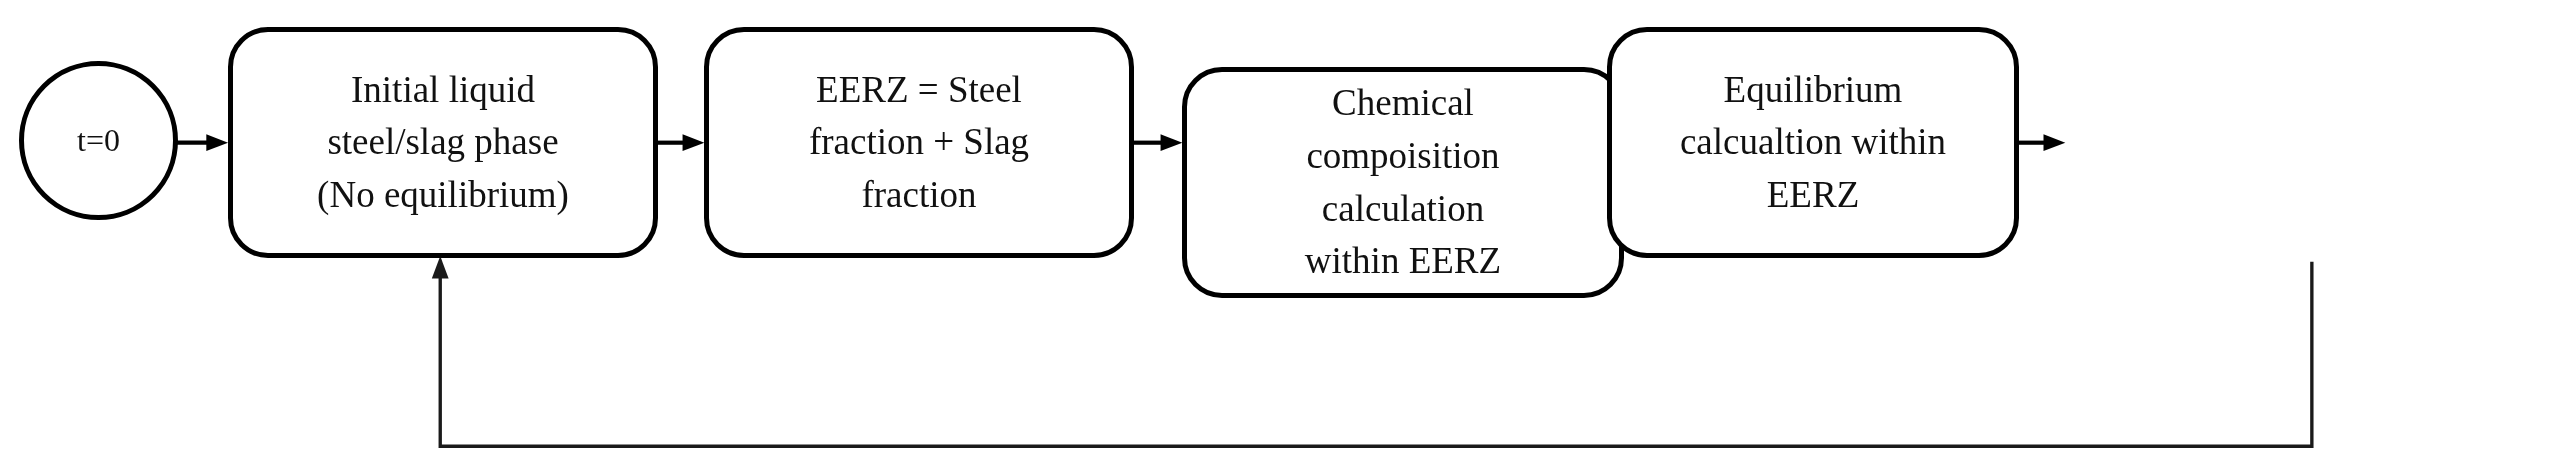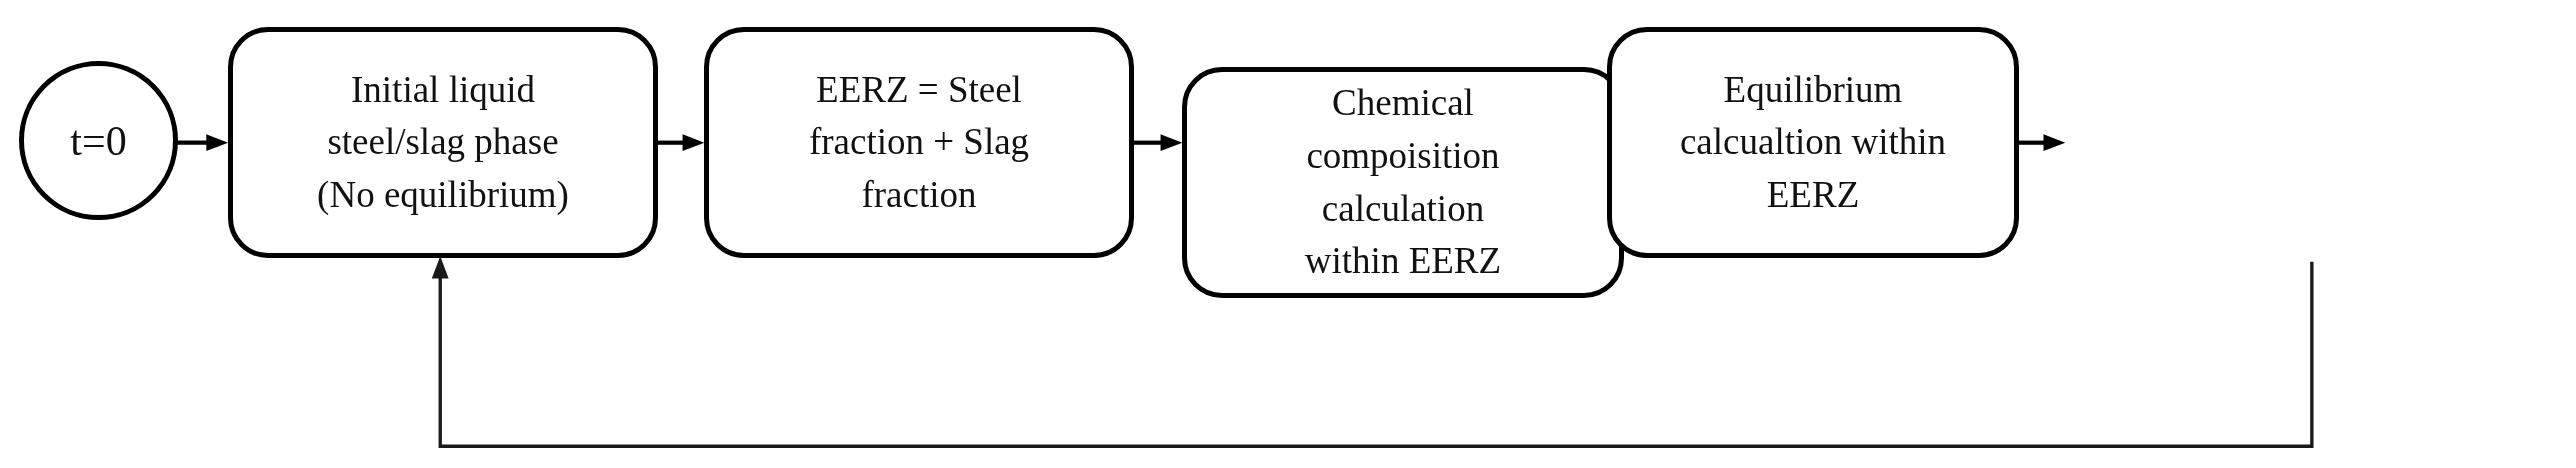--- a/index.html
+++ b/index.html
@@ -30,21 +30,21 @@
     top: 61px;
     width: 159px;
     height: 159px;
     box-sizing: border-box;
     border: 5px solid #000000;
     border-radius: 50%;
     background: #ffffff;
     display: flex;
     align-items: center;
     justify-content: center;
-    font-size: 42px;
+    font-size: 32px;
     text-align: center;
   }
   .flow-box {
     position: absolute;
     box-sizing: border-box;
     border: 5.9px solid #000000;
     border-radius: 40px;
     background: #ffffff;
     display: flex;
     align-items: center;

